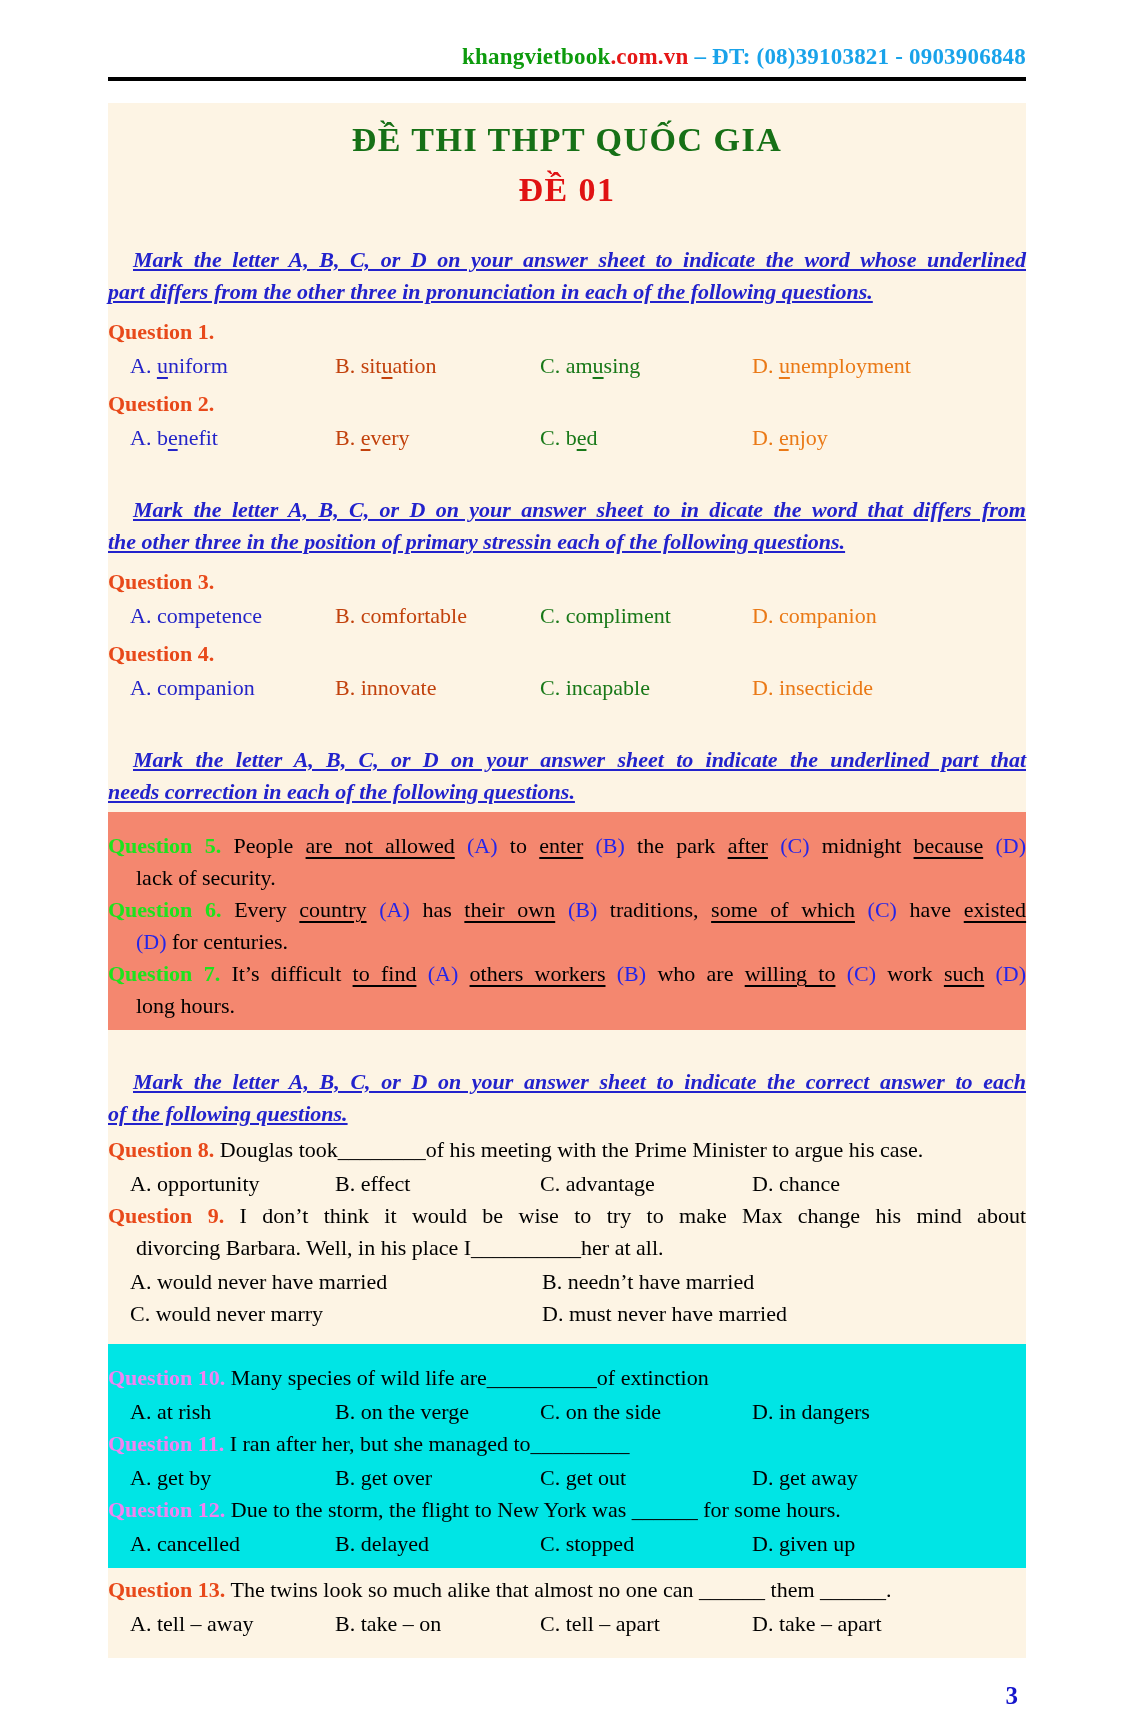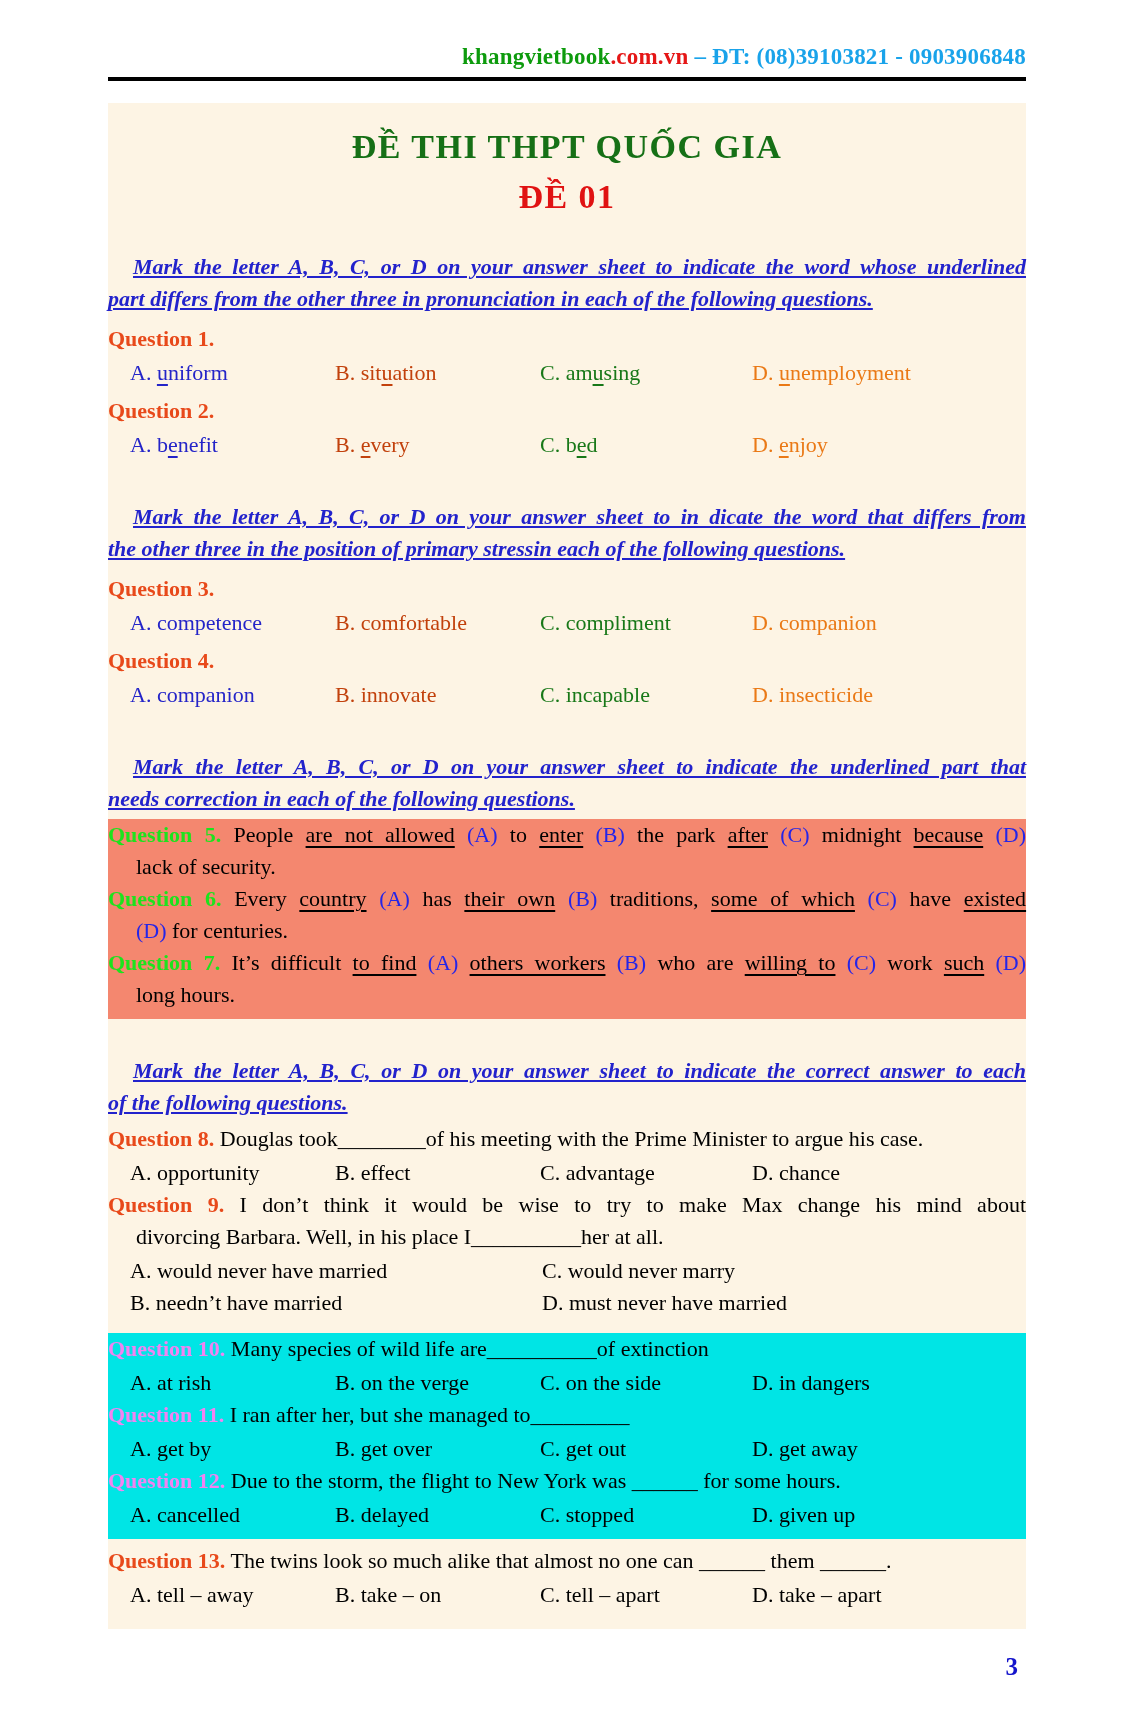--- a/index.html
+++ b/index.html
@@ -8,40 +8,40 @@
     font-family:"Liberation Serif",serif;color:#000;
     overflow:hidden;
   }
   .wrap{margin-left:108px;width:918px;}
   .header{padding-top:44px;text-align:right;font-weight:bold;font-size:23px;letter-spacing:.2px;}
   .hgreen{color:#0d9b0d}
   .hred{color:#e51616}
   .hcyan{color:#19a3ea}
   .rule{height:4px;background:#000;margin-top:7px;}
   .sheet{background:#fdf4e4;margin-top:22px;padding:10px 0 18px;font-size:22px;line-height:32px;}
-  .title1{text-align:center;color:#167016;font-weight:bold;font-size:34px;line-height:44px;margin-top:12px;letter-spacing:1.5px;}
+  .title1{text-align:center;color:#167016;font-weight:bold;font-size:34px;line-height:44px;margin-top:5px;letter-spacing:1.5px;}
   .title2{text-align:center;color:#e01212;font-weight:bold;font-size:34px;line-height:44px;margin-top:6px;letter-spacing:1.5px;}
   .instr{color:#2222cc;font-weight:bold;font-style:italic;text-decoration:underline;}
   .instr>div:first-child{text-indent:25px;}
   .jl{text-align:justify;text-align-last:justify;}
   .mt32{margin-top:32px}.mt40{margin-top:40px}.mt36{margin-top:36px}
   .mt8{margin-top:8px}.mt6{margin-top:6px}.mt4{margin-top:4px}
   .qlabel{font-weight:bold;}
   .or{color:#e8491a}
   .gr{color:#1de31d}
   .pk{color:#f183f1}
   .opts{display:grid;grid-template-columns:205px 205px 212px 1fr;padding-left:22px;margin-top:2px;}
   .opts.two{grid-template-columns:412px 1fr;}
   .colored .optA{color:#2424c8}
   .colored .optB{color:#c2410c}
   .colored .optC{color:#187818}
   .colored .optD{color:#ea7916}
   .useg{text-decoration:underline;text-decoration-thickness:2px;text-underline-offset:4px;}
   .mseg{color:#2525e8;}
-  .band{padding:0 0 8px;}
+  .band{padding:18px 0 8px;}
   .salmon{background:#f4876f;margin-top:4px;}
   .cyanb{background:#00e5e5;margin-top:14px;}
   .bcont{padding-left:28px;}
   .pagenum{margin-left:108px;width:918px;text-align:right;padding-right:8px;box-sizing:border-box;
     color:#1414cc;font-weight:bold;font-size:25px;margin-top:24px;}
 </style>
 </head>
 <body>
 
 <div class="wrap header"><span class="hgreen">khangvietbook</span><span class="hred">.com.vn</span><span class="hcyan"> – ĐT: (08)39103821 - 0903906848</span></div>
@@ -118,22 +118,22 @@
       <span class="opt optA"><span>A. </span><span>opportunity</span></span>
       <span class="opt optB"><span>B. </span><span>effect</span></span>
       <span class="opt optC"><span>C. </span><span>advantage</span></span>
       <span class="opt optD"><span>D. </span><span>chance</span></span>
     </div>
 
   <div class="jl"><span class="qlabel or">Question 9.</span><span> I don’t think it would be wise to try to make Max change his mind about</span></div>
   <div class="bcont">divorcing Barbara. Well, in his place I__________her at all.</div>
   <div class="opts two">
       <span class="opt optA"><span>A. </span><span>would never have married</span></span>
+      <span class="opt optB"><span>B. </span><span>needn’t have married</span></span>
       <span class="opt optC"><span>C. </span><span>would never marry</span></span>
-      <span class="opt optB"><span>B. </span><span>needn’t have married</span></span>
       <span class="opt optD"><span>D. </span><span>must never have married</span></span>
     </div>
 
   <div class="band cyanb">
     <div><span class="qlabel pk">Question 10.</span><span> Many species of wild life are__________of extinction</span></div>
     <div class="opts">
         <span class="opt optA"><span>A. </span><span>at rish</span></span>
         <span class="opt optB"><span>B. </span><span>on the verge</span></span>
         <span class="opt optC"><span>C. </span><span>on the side</span></span>
         <span class="opt optD"><span>D. </span><span>in dangers</span></span>

